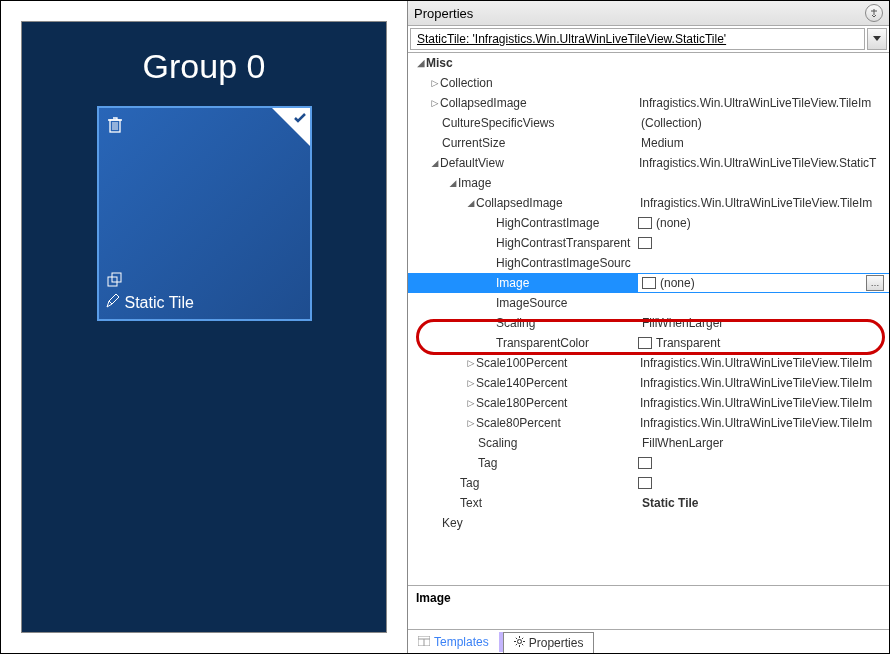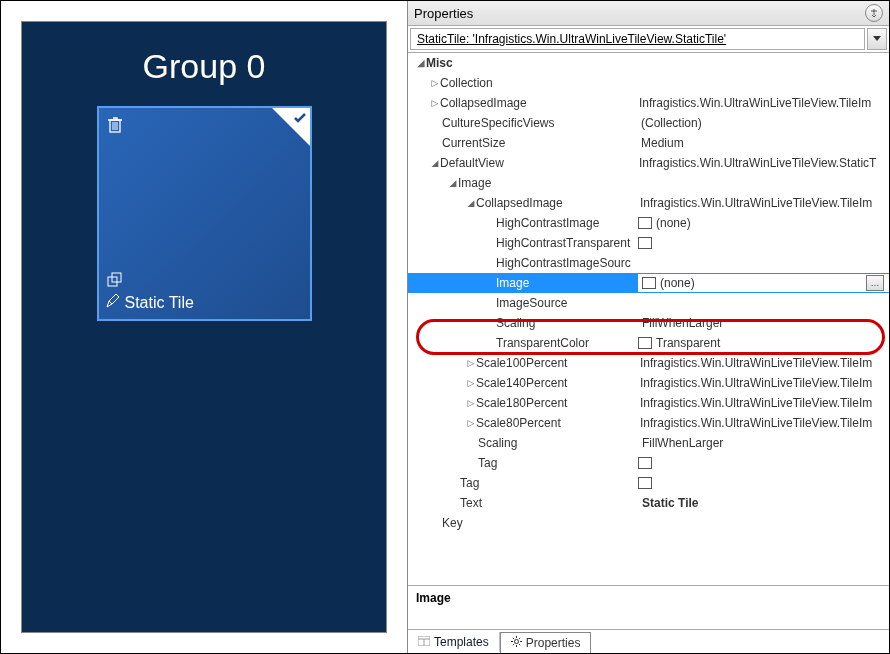--- a/index.html
+++ b/index.html
@@ -30,21 +30,21 @@
 .row .value { flex: 1; padding-left: 4px; white-space: nowrap; overflow: hidden; }
 .cat { font-weight: bold; }
 .swatch { display: inline-block; width: 14px; height: 12px; border: 1px solid #555; vertical-align: middle; margin-right: 4px; background: #fff; }
 .row.selected { background: #1e90ff; color: #fff; }
 .row.selected .value { background: #fff; color: #333; padding: 0 4px; height: 18px; display: flex; align-items: center; }
 .ellipsis-btn { width: 18px; height: 16px; border: 1px solid #777; margin-left: auto; margin-right: 1px; background: linear-gradient(#fafafa,#ddd); display: flex; align-items: center; justify-content: center; font-size: 9px; }
 .highlight-ring { position: absolute; border: 3px solid #cc0000; border-radius: 18px; pointer-events: none; }
 .ring1 { top: 266px; left: 8px; right: 4px; height: 36px; }
 .desc-panel { height: 44px; border-top: 1px solid #aaa; padding: 5px 8px; font-size: 12px; font-weight: bold; }
 .tabs-row { display: flex; border-top: 1px solid #aaa; background: #fff; height: 24px; align-items: center; font-size: 12px; }
-.tab { padding: 3px 10px; display: flex; align-items: center; gap: 4px; color: #0f172a; border-right: 1px solid #c4b5fd; }
+.tab { padding: 3px 10px; display: flex; align-items: center; gap: 4px; color: #3b82f6; border-right: 4px solid #c4b5fd; }
 .tab.active { color: #333; border-top: 1px solid #888; border-right: 1px solid #888; border-left: 1px solid #888; background: #fff; position: relative; top: 1px; }
 .button-bar { background: linear-gradient(#f4f4f4, #e4e4e4); border-top: 1px solid #aaa; padding: 8px; display: flex; justify-content: flex-end; gap: 8px; }
 .btn { width: 100px; height: 24px; border: none; background: #afb6bc; color: #fff; font-size: 13px; cursor: pointer; }
 .value-col { display: flex; flex: 1; align-items: center; }
 </style>
 </head>
 <body>
 
 <div class="container">
 <div class="main">

